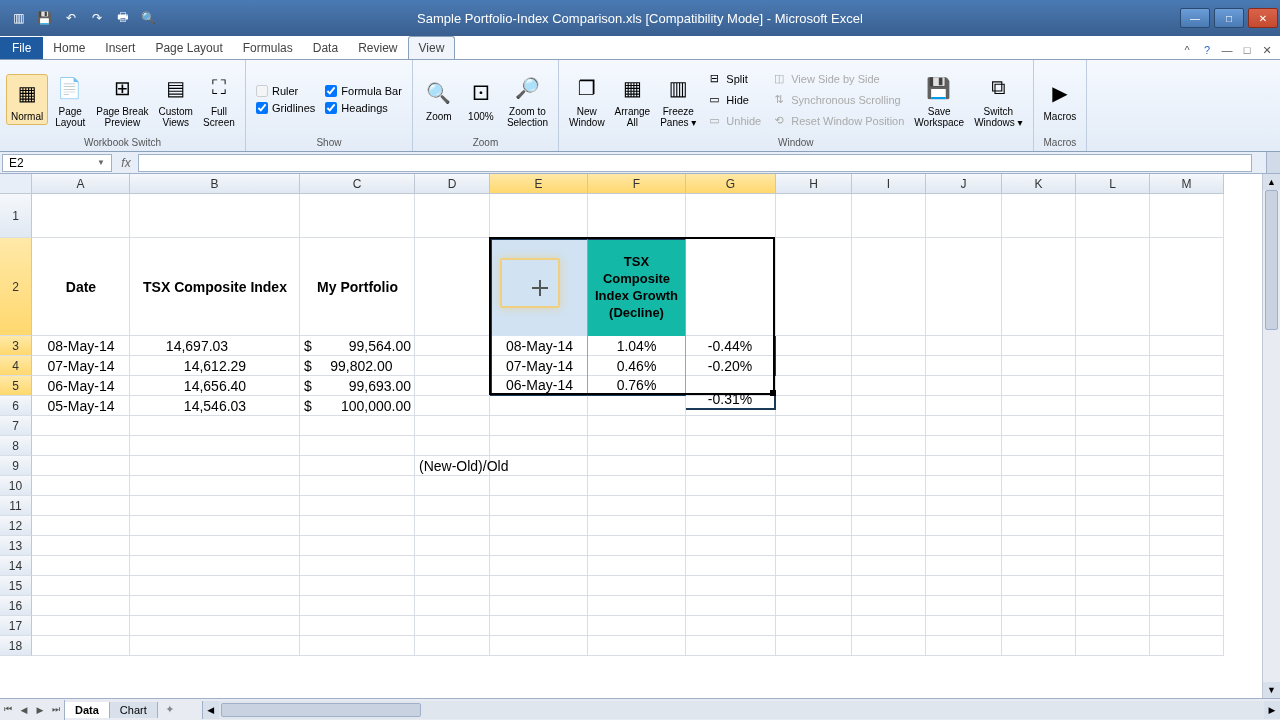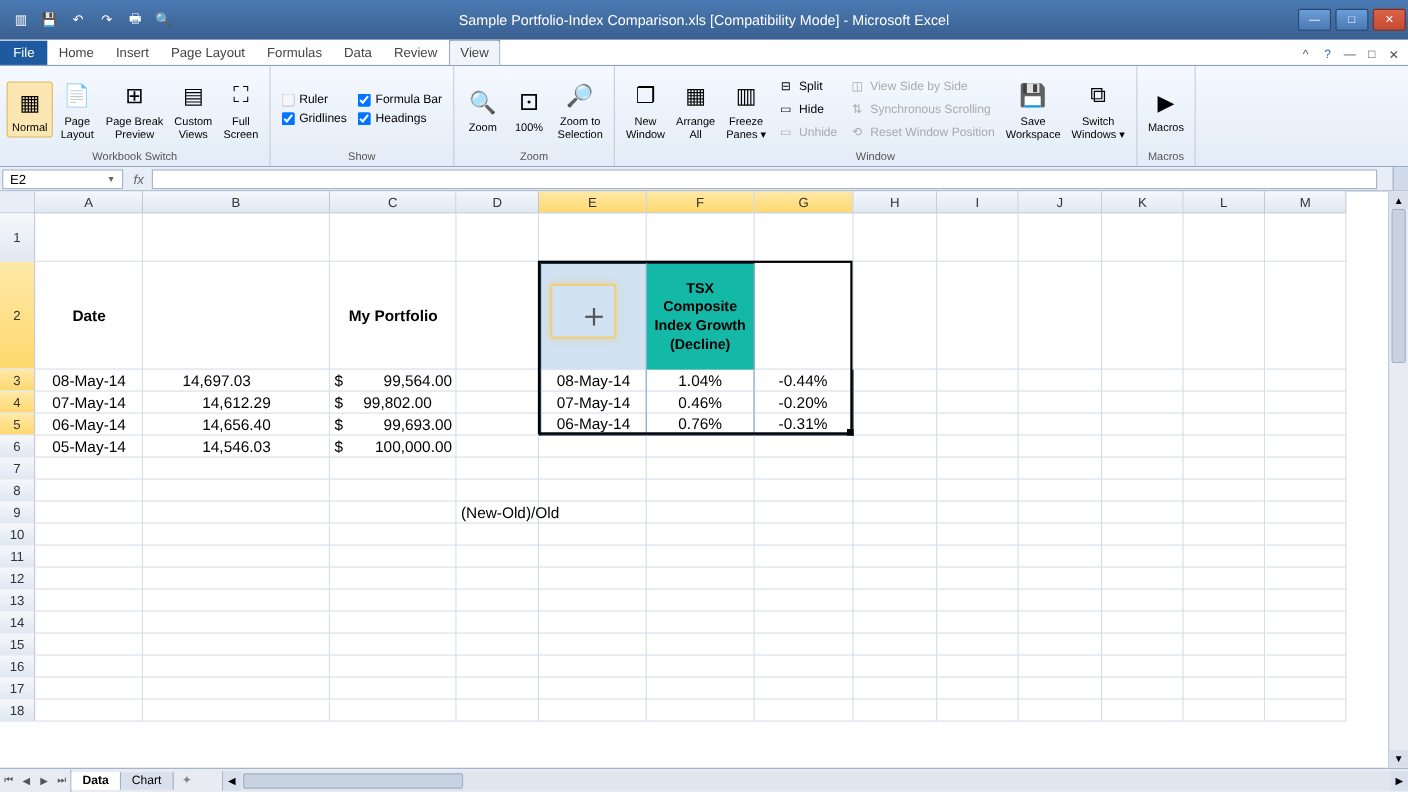--- a/index.html
+++ b/index.html
@@ -534,20 +534,21 @@
       <div class="cell" style="left: 458px; top: 442px; width: 98px; height: 20px;"></div>
       <div class="cell" style="left: 556px; top: 442px; width: 98px; height: 20px;"></div>
       <div class="cell" style="left: 654px; top: 442px; width: 90px; height: 20px;"></div>
       <div class="cell" style="left: 744px; top: 442px; width: 76px; height: 20px;"></div>
       <div class="cell" style="left: 820px; top: 442px; width: 74px; height: 20px;"></div>
       <div class="cell" style="left: 894px; top: 442px; width: 76px; height: 20px;"></div>
       <div class="cell" style="left: 970px; top: 442px; width: 74px; height: 20px;"></div>
       <div class="cell" style="left: 1044px; top: 442px; width: 74px; height: 20px;"></div>
       <div class="cell" style="left: 1118px; top: 442px; width: 74px; height: 20px;"></div>
       <div class="cell bold center" style="left: 0px; top: 44px; width: 98px; height: 98px; border-right: none; border-bottom: none; pointer-events: none;">Date</div>
+      <div class="cell bold center" style="left: 98px; top: 44px; width: 170px; height: 98px; border-right: none; border-bottom: none; pointer-events: none;">TSX Composite Index</div>
       <div class="cell bold center" style="left: 268px; top: 44px; width: 115px; height: 98px; border-right: none; border-bottom: none; pointer-events: none;">My Portfolio</div>
       <div class="cell center" style="left: 0px; top: 142px; width: 98px; height: 20px; border-right: none; border-bottom: none; pointer-events: none;">08-May-14</div>
       <div class="cell center" style="left: 80px; top: 142px; width: 170px; height: 20px; border-right: none; border-bottom: none; pointer-events: none;">14,697.03</div>
       <div class="cell " style="left: 268px; top: 142px; width: 115px; height: 20px; border-right: none; border-bottom: none; pointer-events: none; display: flex;">
         <span style="flex:0">$</span>
         <span style="flex:1;text-align:right;">99,564.00</span>
       </div>
       <div class="cell center" style="left: 0px; top: 162px; width: 98px; height: 20px; border-right: none; border-bottom: none; pointer-events: none;">07-May-14</div>
       <div class="cell center" style="left: 98px; top: 162px; width: 170px; height: 20px; border-right: none; border-bottom: none; pointer-events: none;">14,612.29</div>
       <div class="cell " style="left: 268px; top: 162px; width: 115px; height: 20px; border-right: none; border-bottom: none; pointer-events: none; display: flex;">
@@ -571,21 +572,21 @@
       </div>
       <div class="cell ct-head center" style="left: 556px; top: 44px; width: 98px; height: 98px; border-right: 1px solid rgb(134, 168, 204); border-bottom: none; pointer-events: none; white-space: normal; line-height: 1.3; background: #14b8a6; border-top: 2px solid rgb(26, 58, 90);">TSX Composite Index Growth (Decline)</div>
       <div class="cell center" style="left: 458px; top: 142px; width: 98px; height: 20px; border-right: 1px solid rgb(134, 168, 204); border-bottom: none; pointer-events: none; border-left: 2px solid rgb(26, 58, 90);">08-May-14</div>
       <div class="cell center" style="left: 556px; top: 142px; width: 98px; height: 20px; border-right: 1px solid rgb(134, 168, 204); border-bottom: none; pointer-events: none;">1.04%</div>
       <div class="cell center" style="left: 654px; top: 142px; width: 90px; height: 20px; border-right: 2px solid rgb(26, 58, 90); border-bottom: none; pointer-events: none;">-0.44%</div>
       <div class="cell center" style="left: 458px; top: 162px; width: 98px; height: 20px; border-right: 1px solid rgb(134, 168, 204); border-bottom: none; pointer-events: none; border-left: 2px solid rgb(26, 58, 90);">07-May-14</div>
       <div class="cell center" style="left: 556px; top: 162px; width: 98px; height: 20px; border-right: 1px solid rgb(134, 168, 204); border-bottom: none; pointer-events: none;">0.46%</div>
       <div class="cell center" style="left: 654px; top: 162px; width: 90px; height: 20px; border-right: 2px solid rgb(26, 58, 90); border-bottom: none; pointer-events: none;">-0.20%</div>
       <div class="cell center" style="left: 458px; top: 182px; width: 98px; height: 20px; border-right: 1px solid rgb(134, 168, 204); border-bottom: 2px solid rgb(26, 58, 90); pointer-events: none; border-left: 2px solid rgb(26, 58, 90);">06-May-14</div>
       <div class="cell center" style="left: 556px; top: 182px; width: 98px; height: 20px; border-right: 1px solid rgb(134, 168, 204); border-bottom: 2px solid rgb(26, 58, 90); pointer-events: none;">0.76%</div>
-      <div class="cell center" style="left: 654px; top: 182px; width: 90px; height: 20px; border-right: 2px solid rgb(26, 58, 90); border-bottom: 2px solid rgb(26, 58, 90); pointer-events: none; text-align: center;">-0.31%</div>
+      <div class="cell center" style="left: 654px; top: 196px; width: 90px; height: 20px; border-right: 2px solid rgb(26, 58, 90); border-bottom: 2px solid rgb(26, 58, 90); pointer-events: none; text-align: center;">-0.31%</div>
       <div class="cell " style="left: 383px; top: 262px; width: 173px; height: 20px; border-right: none; border-bottom: none; pointer-events: none;">(New-Old)/Old</div>
       <div class="faint-sel" style="left: 468px; top: 64px; width: 60px; height: 50px;"></div>
       <div class="selection-box" style="left: 457px; top: 43px; width: 286px; height: 158px;">
         <div class="fill-handle"></div>
       </div>
     </div>
   <div class="vscroll">
     <div class="arr" style="top:0">▲</div>
     <div class="thumb"></div>
     <div class="arr" style="bottom:0">▼</div>

